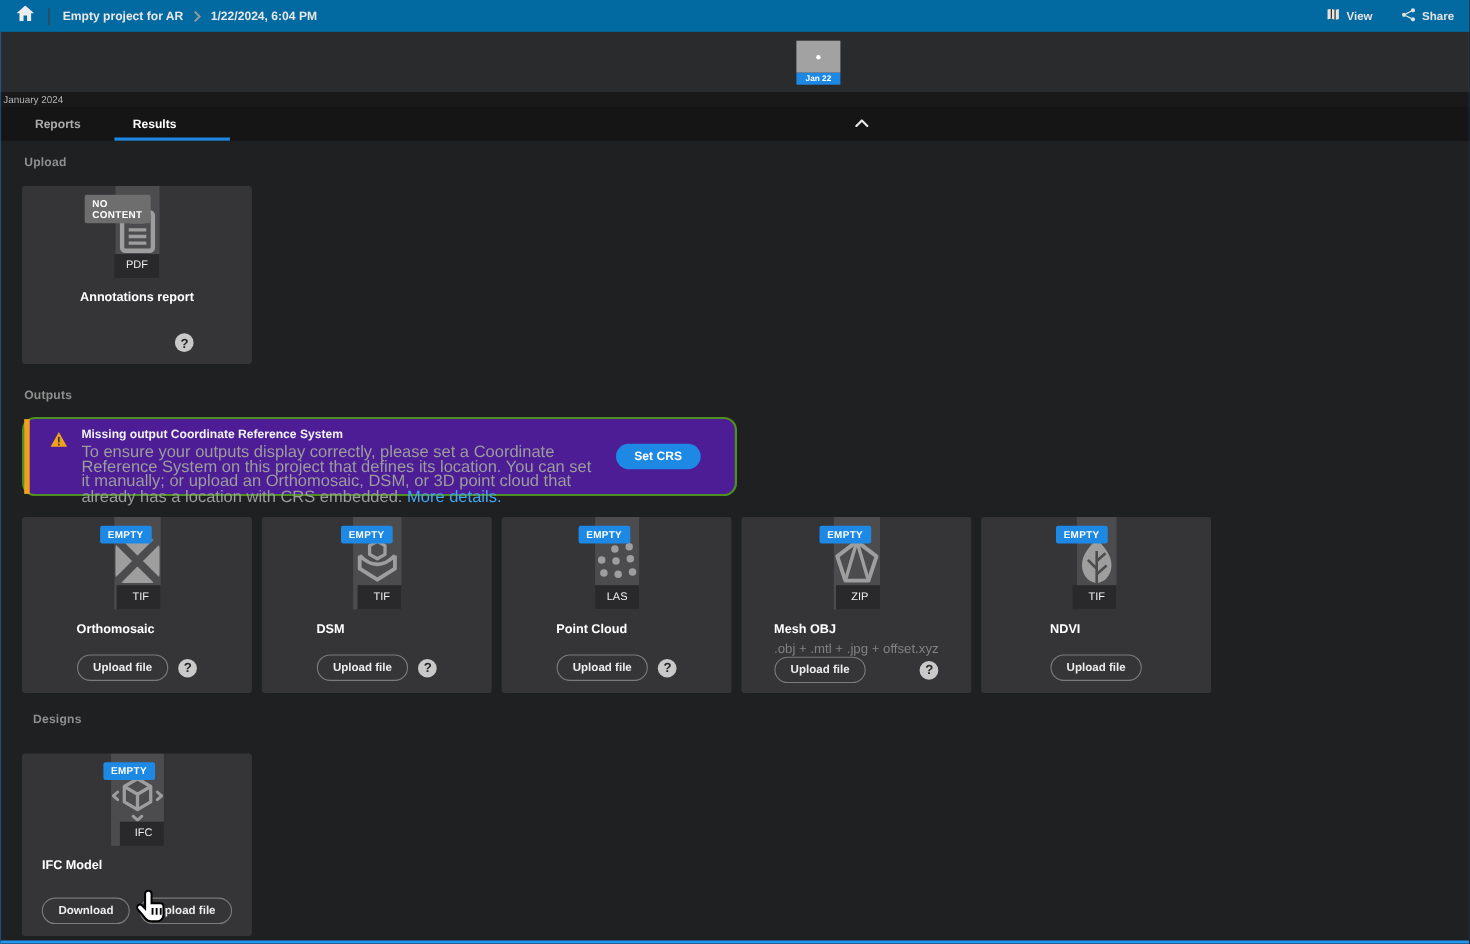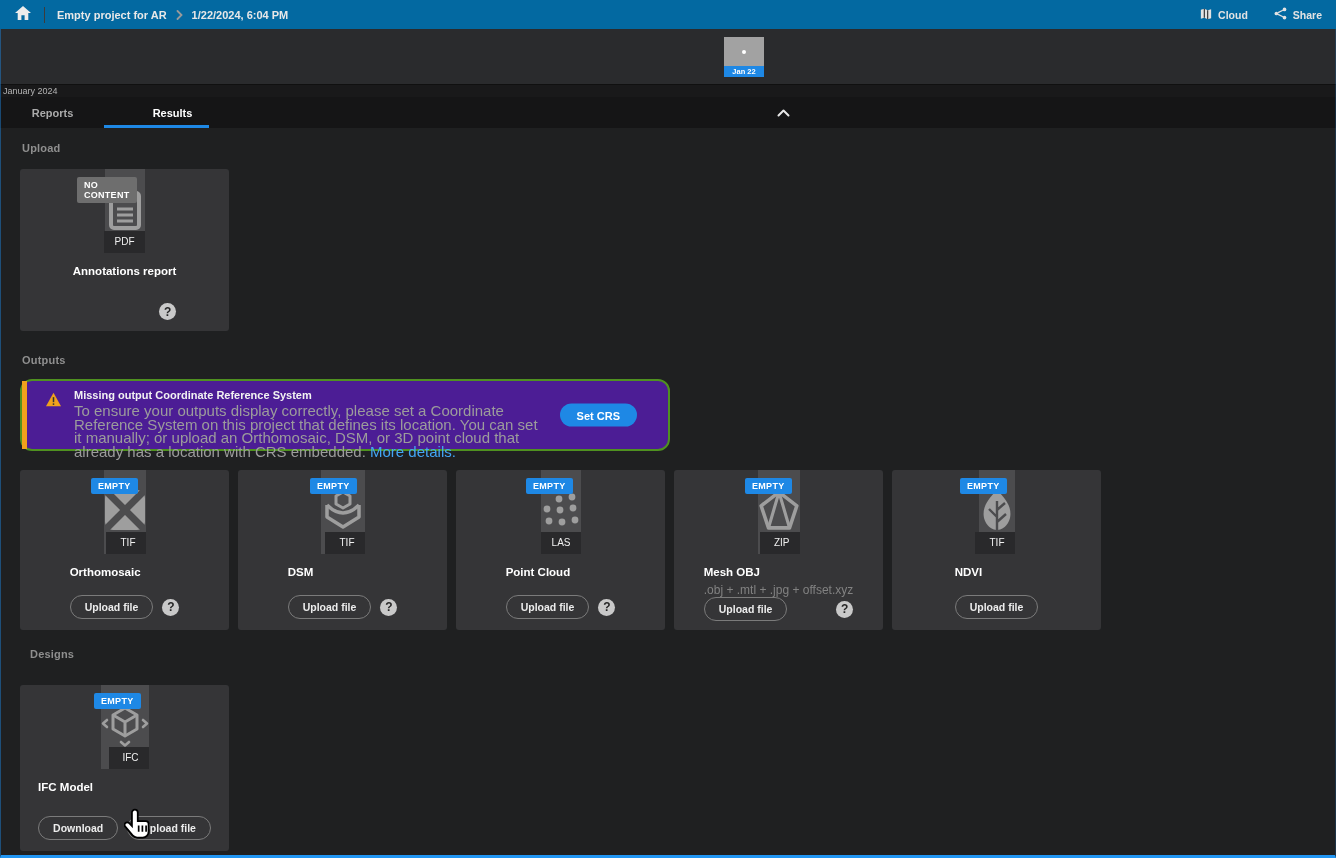--- a/index.html
+++ b/index.html
@@ -120,21 +120,21 @@
     </span>
     <span class="crumb">1/22/2024, 6:04 PM</span>
     <div class="tb-right">
       <div class="tb-action">
         <span>
           <svg width="12" height="12" viewBox="0 0 14 14">
               <path d="M1 2 L5 1 L9 2.5 L13 1.5 V12 L9 13 L5 11.5 L1 12.5 Z" fill="#e3e3e3"></path>
               <path d="M5 1 V11.5 M9 2.5 V13" stroke="#1c1c1d" stroke-width="1.2"></path>
             </svg>
         </span>
-        <span>Cloud</span>
+        <span>View</span>
       </div>
       <div class="tb-action">
         <span>
           <svg width="13" height="13" viewBox="0 0 14 14">
               <circle cx="11.3" cy="2.6" r="2" fill="#e3e3e3"></circle>
               <circle cx="2.6" cy="7" r="2" fill="#e3e3e3"></circle>
               <circle cx="11.3" cy="11.4" r="2" fill="#e3e3e3"></circle>
               <path d="M4.4 6.1 L9.6 3.5 M4.4 7.9 L9.6 10.5" stroke="#e3e3e3" stroke-width="1.3"></path>
             </svg>
         </span>
@@ -153,21 +153,21 @@
     <div class="tl-stem"></div>
     <div class="tl-dot"></div>
   </div>
 
   <div class="month-row">
     <span class="month-label">January 2024</span>
   </div>
 
   <div class="tabbar">
     <div class="tab inactive" style="left:0">Reports</div>
-    <div class="tab active" style="left:120px">Results</div>
+    <div class="tab active" style="left:88px">Results</div>
     <div class="tab-underline"></div>
     <div class="collapse-btn">
       <span>
         <svg width="13" height="8" viewBox="0 0 13 8">
             <path d="M1.5 6.5 L6.5 1.5 L11.5 6.5" stroke="#e8e8e8" stroke-width="2" fill="none" stroke-linecap="round" stroke-linejoin="round"></path>
           </svg>
       </span>
     </div>
   </div>
 

